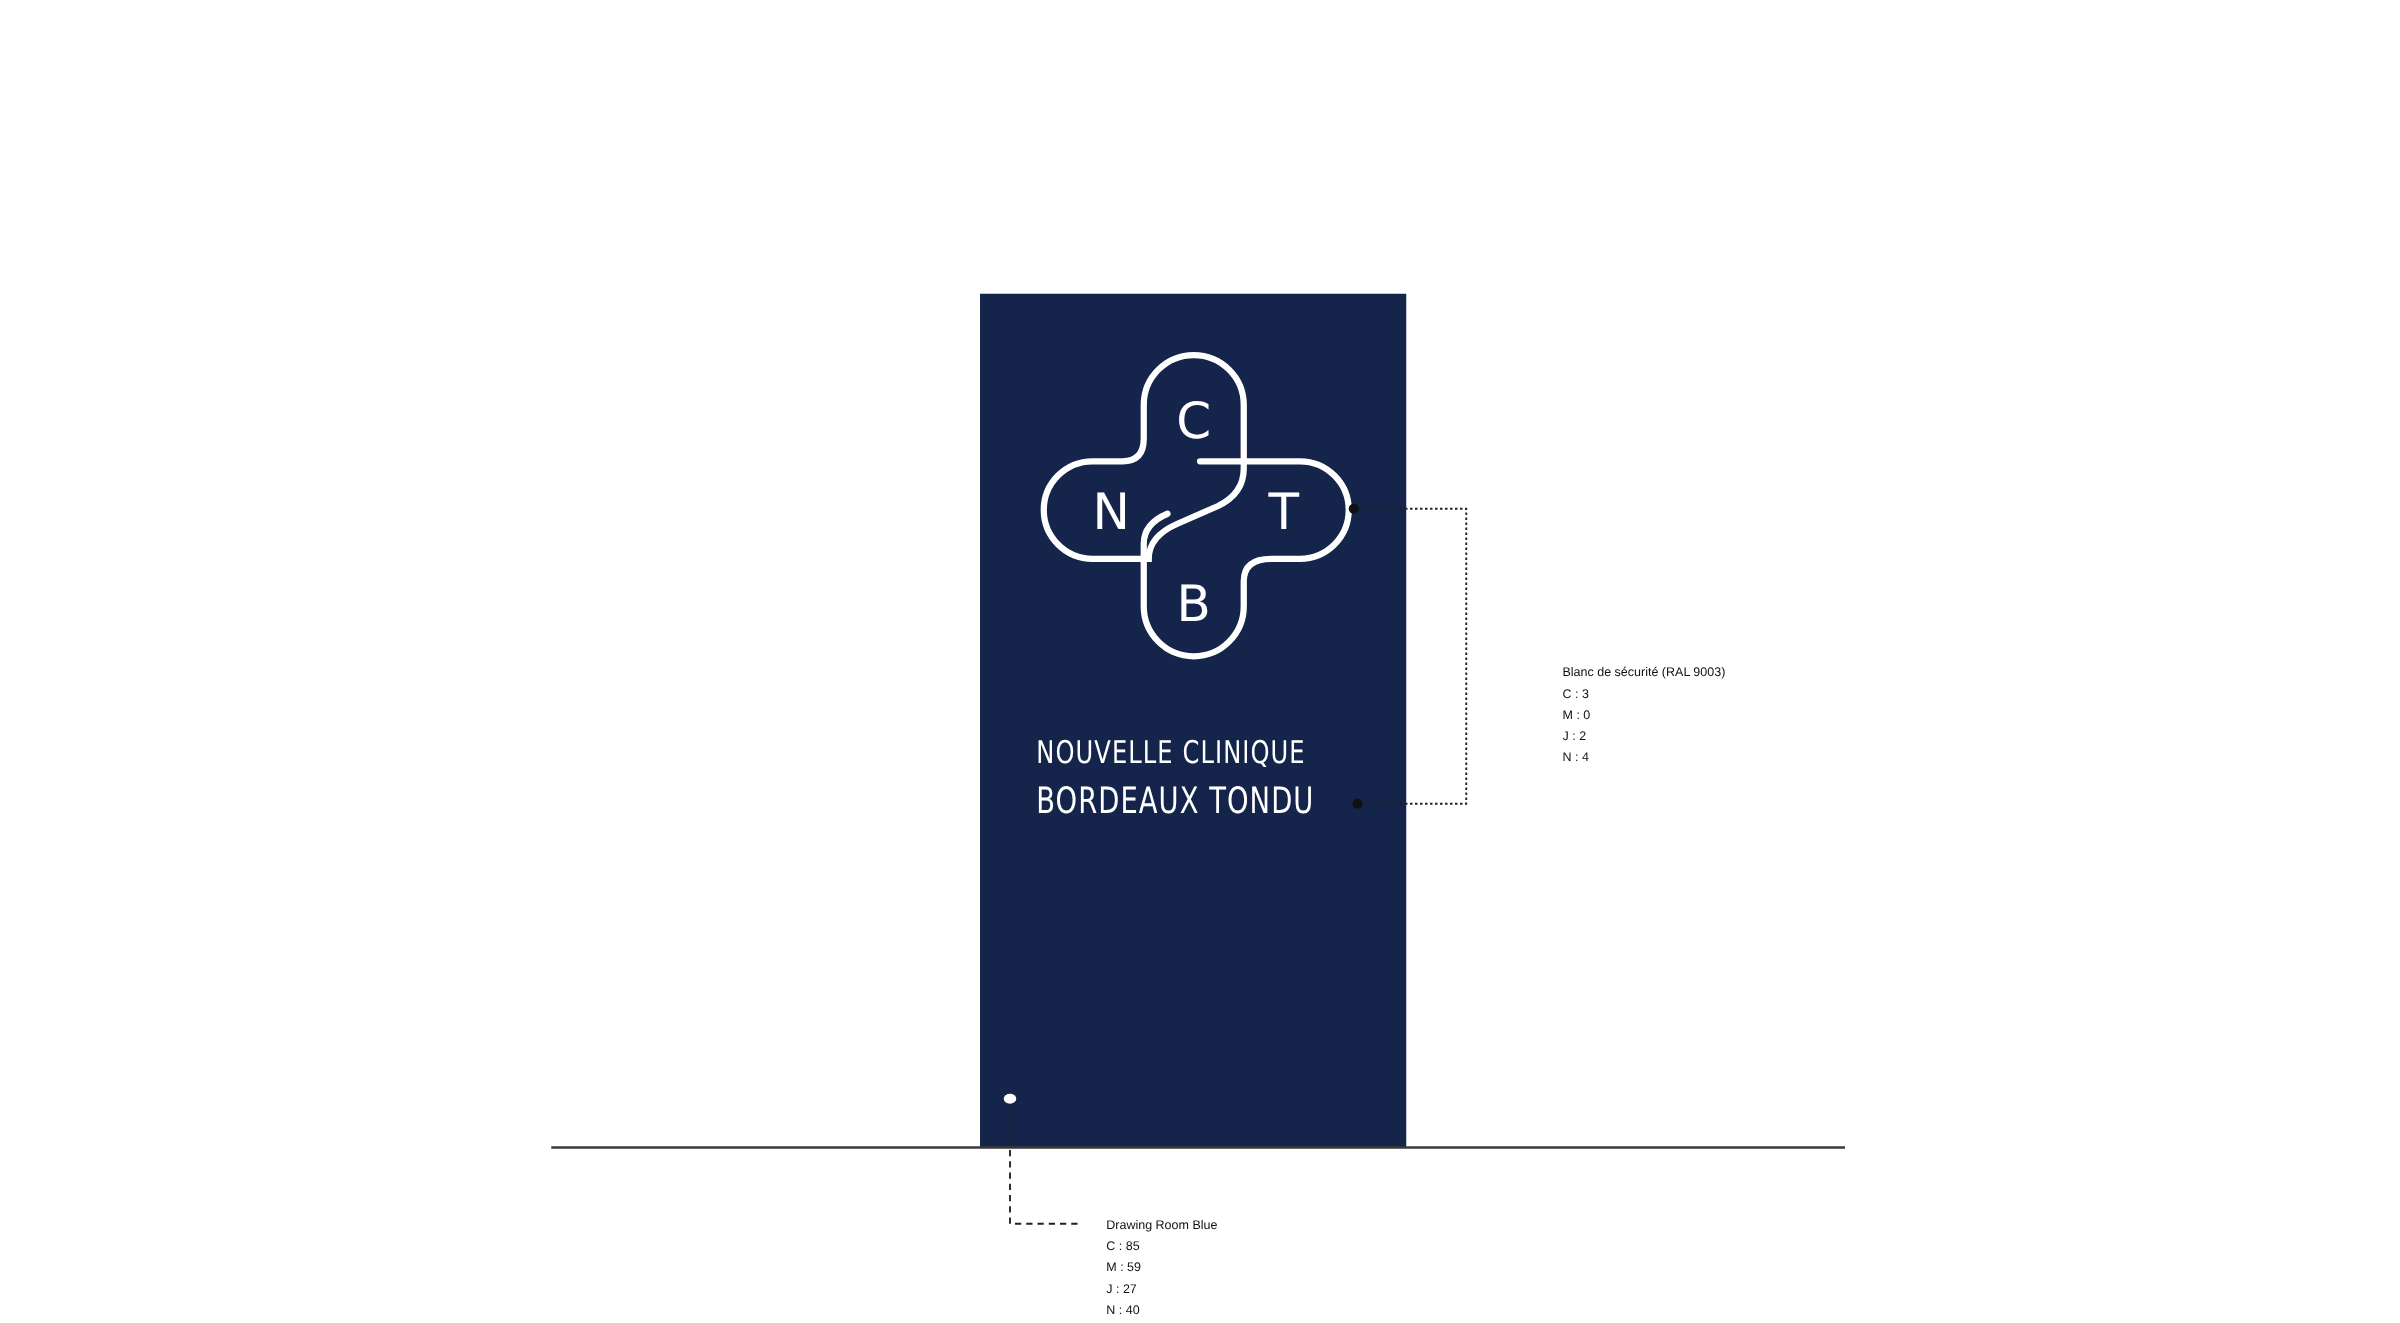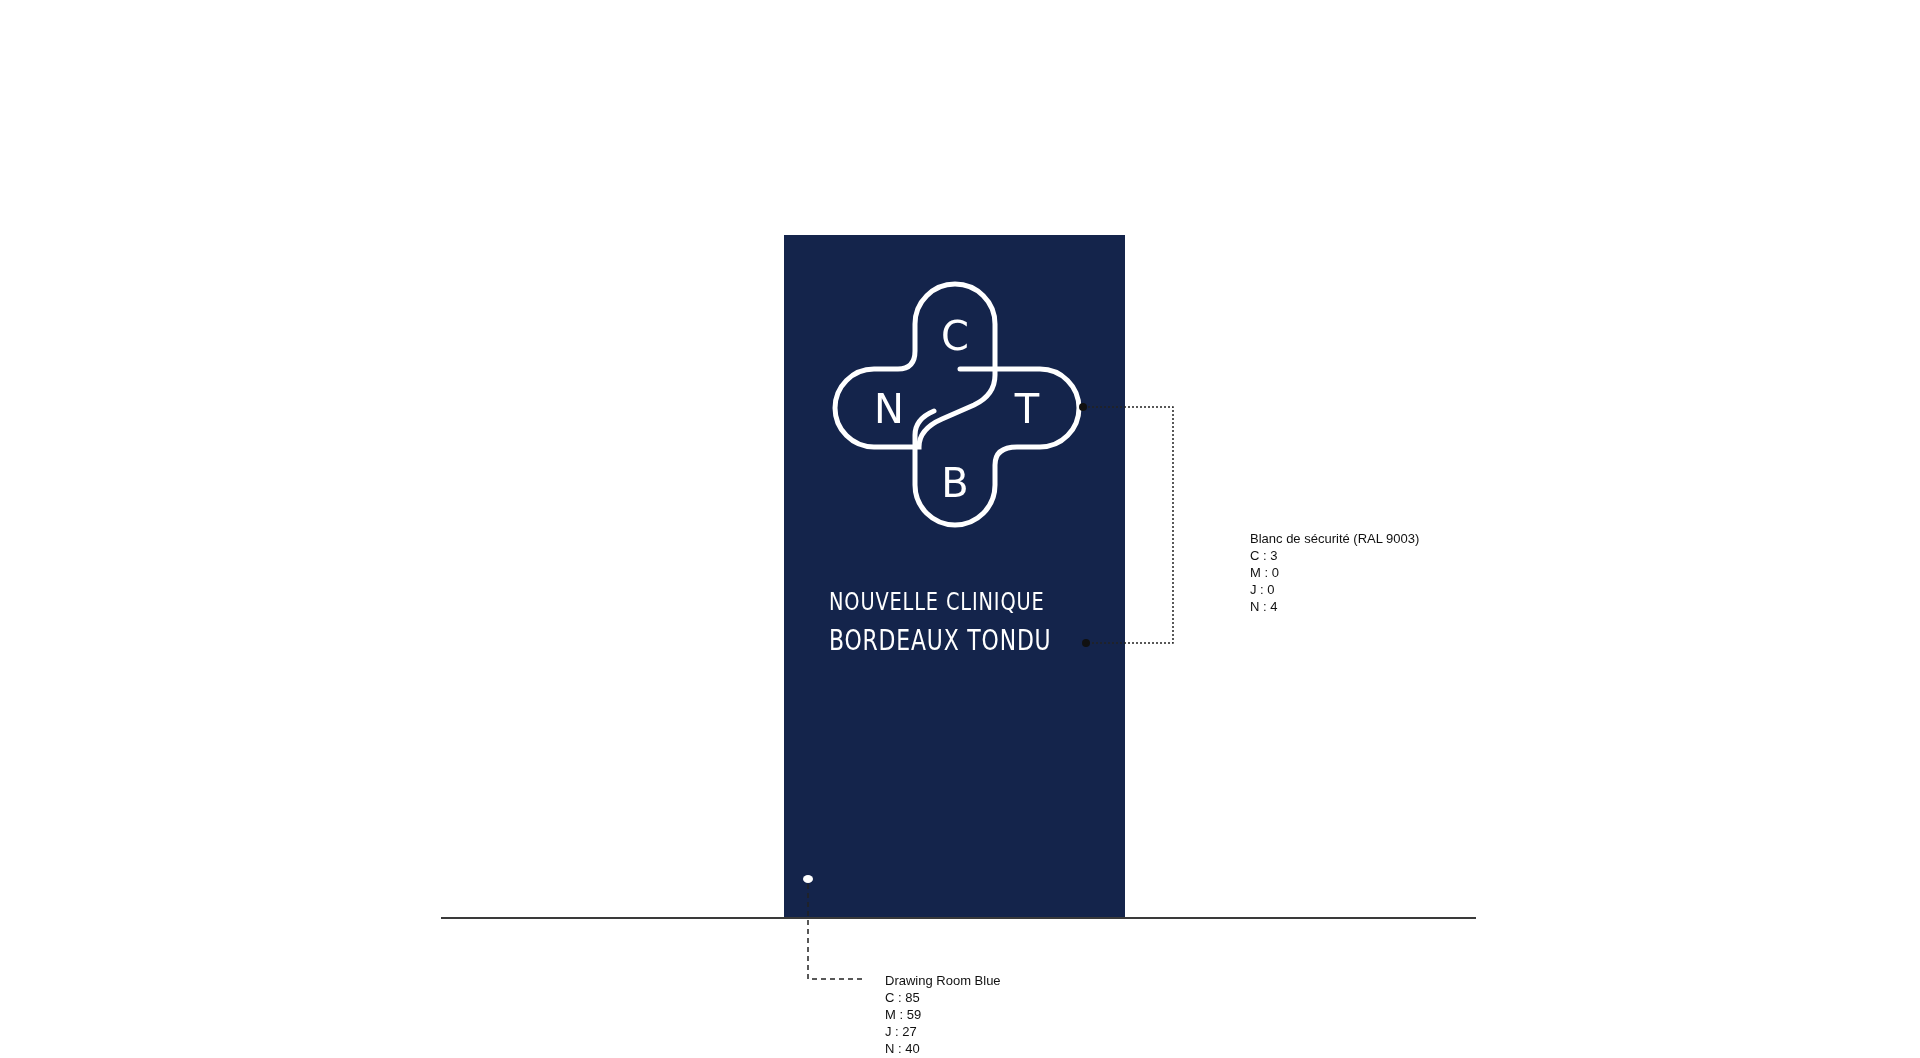--- a/index.html
+++ b/index.html
@@ -6,21 +6,21 @@
   body { width:1920px; height:1058px; background:#ffffff; position:relative; overflow:hidden;
          font-family:"DejaVu Sans", sans-serif; }
   .panel { position:absolute; left:784px; top:235px; width:341px; height:683px; background:#14244b; }
   .logo { position:absolute; left:0; top:0; }
   .name { position:absolute; left:45px; color:#ffffff; font-family:"DejaVu Sans Condensed","DejaVu Sans", sans-serif;
           font-stretch:condensed; letter-spacing:1px; white-space:nowrap; }
   .name.l1 { top:352px; font-size:25px; transform:scaleX(0.86); transform-origin:left; }
   .name.l2 { top:388px; font-size:29px; transform:scaleX(0.84); transform-origin:left; }
   .ground { position:absolute; left:441px; top:917px; width:1035px; height:2px; background:#3a3a3a; }
   .overlay { position:absolute; left:0; top:0; }
-  .spec { position:absolute; font-size:13px; line-height:17px; color:#111; font-family:"Liberation Sans", sans-serif; }
+  .spec { position:absolute; font-size:10px; line-height:17px; color:#111; font-family:"Liberation Sans", sans-serif; }
   .spec div { white-space:nowrap; }
   .spec-white { left:1250px; top:530px; }
   .spec-blue { left:885px; top:972px; }
 </style>
 </head>
 <body>
 
 <div class="panel">
   <svg class="logo" width="341" height="320" viewBox="0 0 341 320">
     <g fill="none" stroke="#ffffff" stroke-width="5" stroke-linecap="round">
@@ -71,21 +71,21 @@
   <g stroke="#222" stroke-width="1.5" stroke-dasharray="5,4" fill="none">
     <path d="M 808 884 L 808 979 L 866 979"></path>
   </g>
   <ellipse cx="808" cy="879" rx="5" ry="4" fill="#ffffff"></ellipse>
 </svg>
 
 <div class="spec spec-white">
   <div>Blanc de sécurité (RAL 9003)</div>
   <div>C : 3</div>
   <div>M : 0</div>
-  <div>J : 0</div>
+  <div>J : 2</div>
   <div>N : 4</div>
 </div>
 
 <div class="spec spec-blue">
   <div>Drawing Room Blue</div>
   <div>C : 85</div>
   <div>M : 59</div>
   <div>J : 27</div>
   <div>N : 40</div>
 </div>

